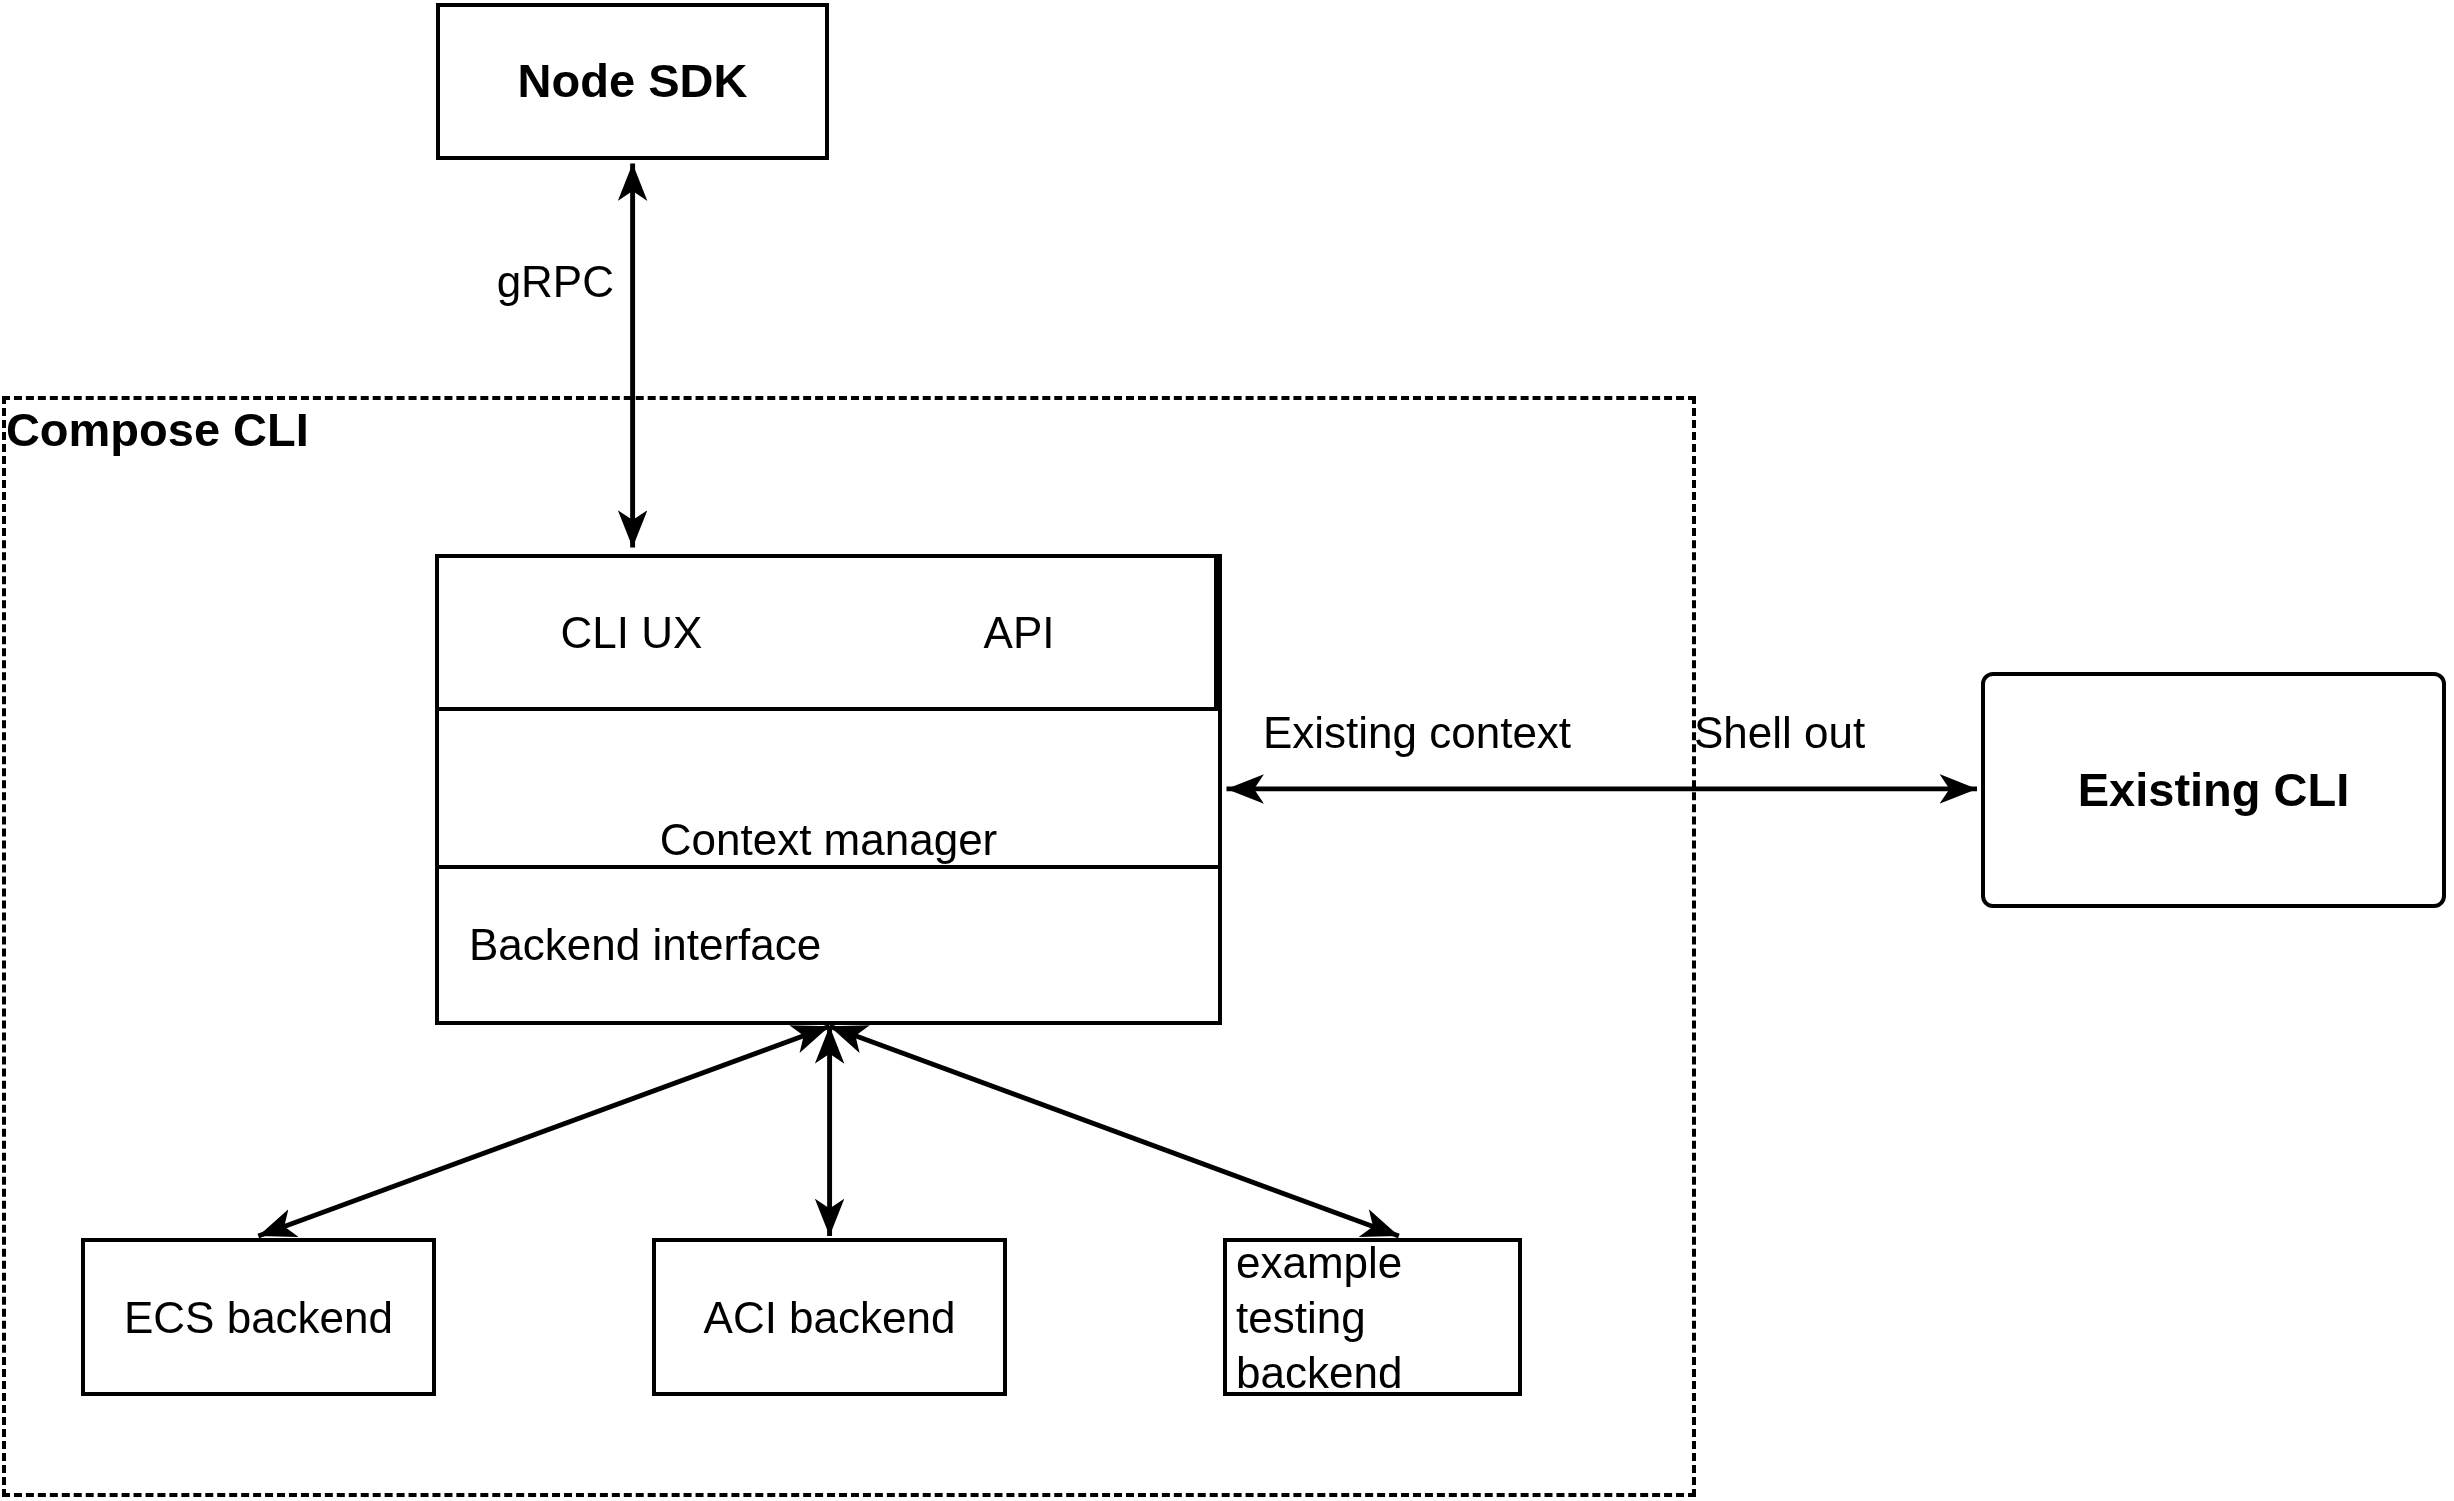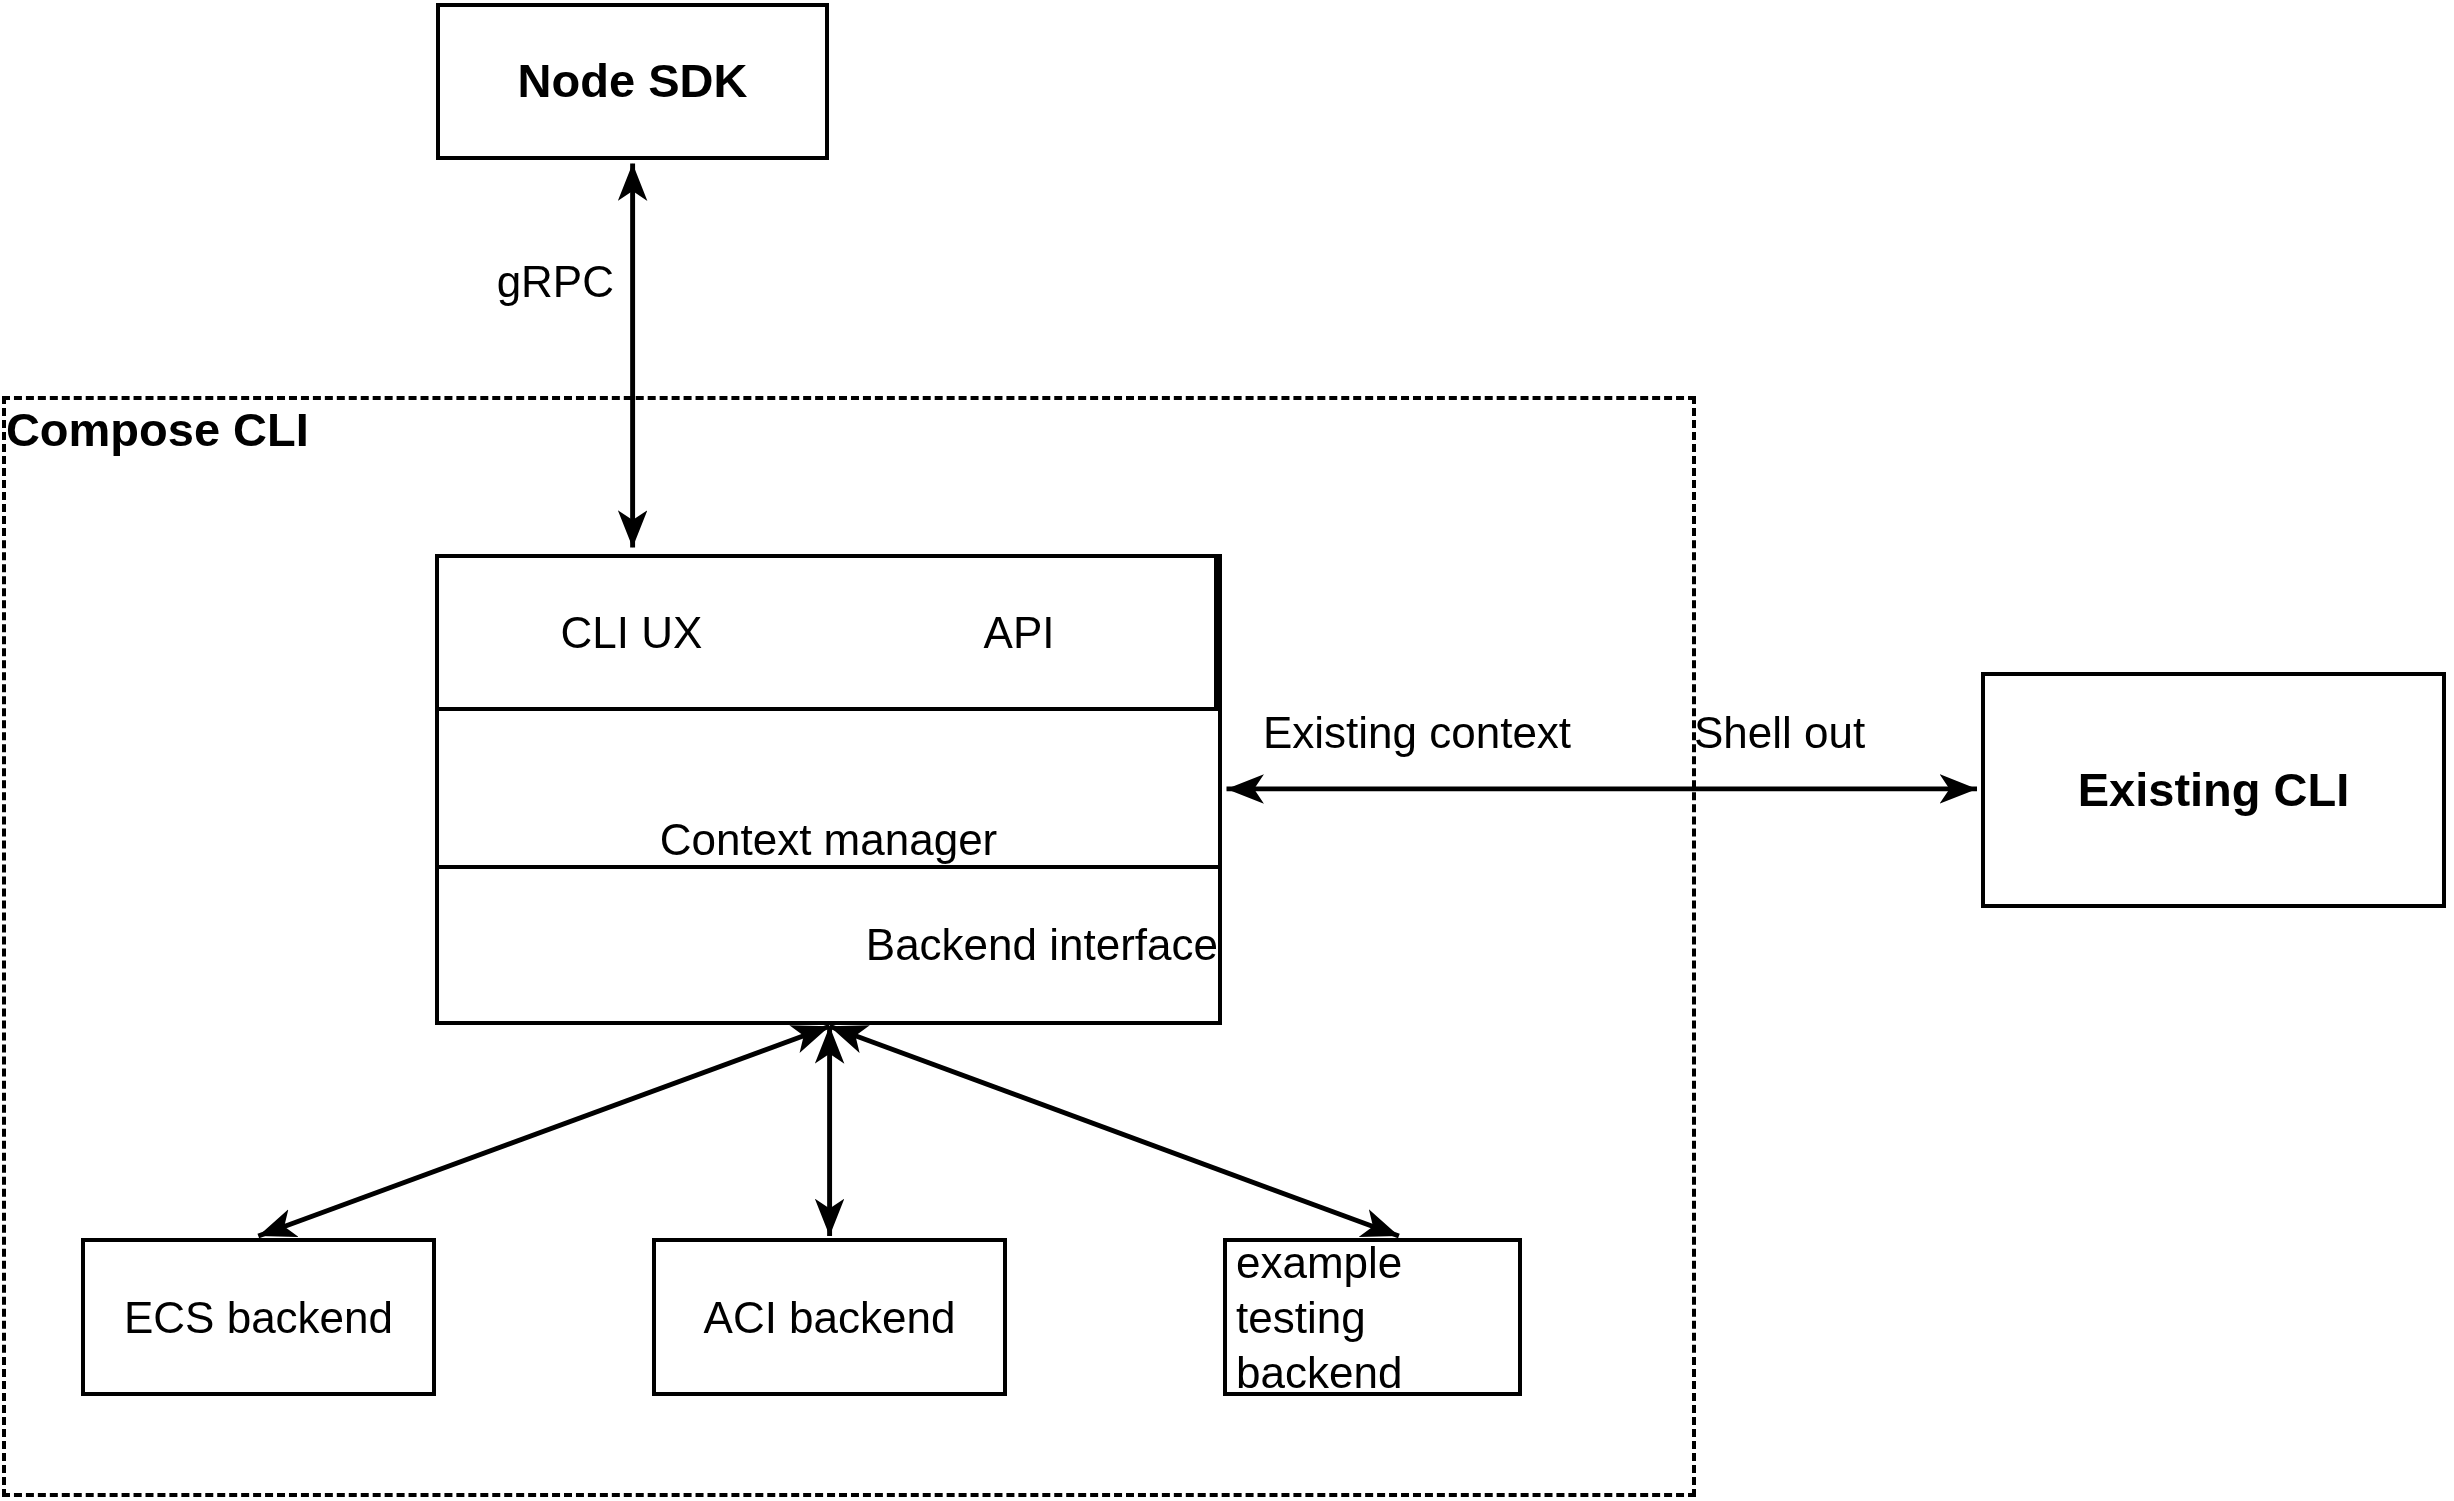--- a/index.html
+++ b/index.html
@@ -81,27 +81,27 @@
     border-bottom: 4.9px solid #000000;
     display: flex;
     align-items: flex-end;
     justify-content: center;
     font-size: 44px;
   }
   .stacked .row3 {
     flex: 1;
     display: flex;
     align-items: center;
-    justify-content: flex-end;
+    justify-content: flex-start;
     font-size: 44px;
     padding-left: 30px;
   }
 
   
-  .existing-cli { left: 1981px; top: 672px; width: 465px; height: 236px; }
+  .existing-cli { left: 1981px; top: 672px; width: 465px; height: 236px; border-radius: 12px; }
 
   
   .ecs-backend { left: 81px;  top: 1238px; width: 355px; height: 158px; }
   .aci-backend { left: 652px; top: 1238px; width: 355px; height: 158px; }
   .example-backend { left: 1223px; top: 1238px; width: 299px; height: 158px; padding: 0 9px; }
 
   
   .edge-label {
     position: absolute;
     font-size: 44px;

